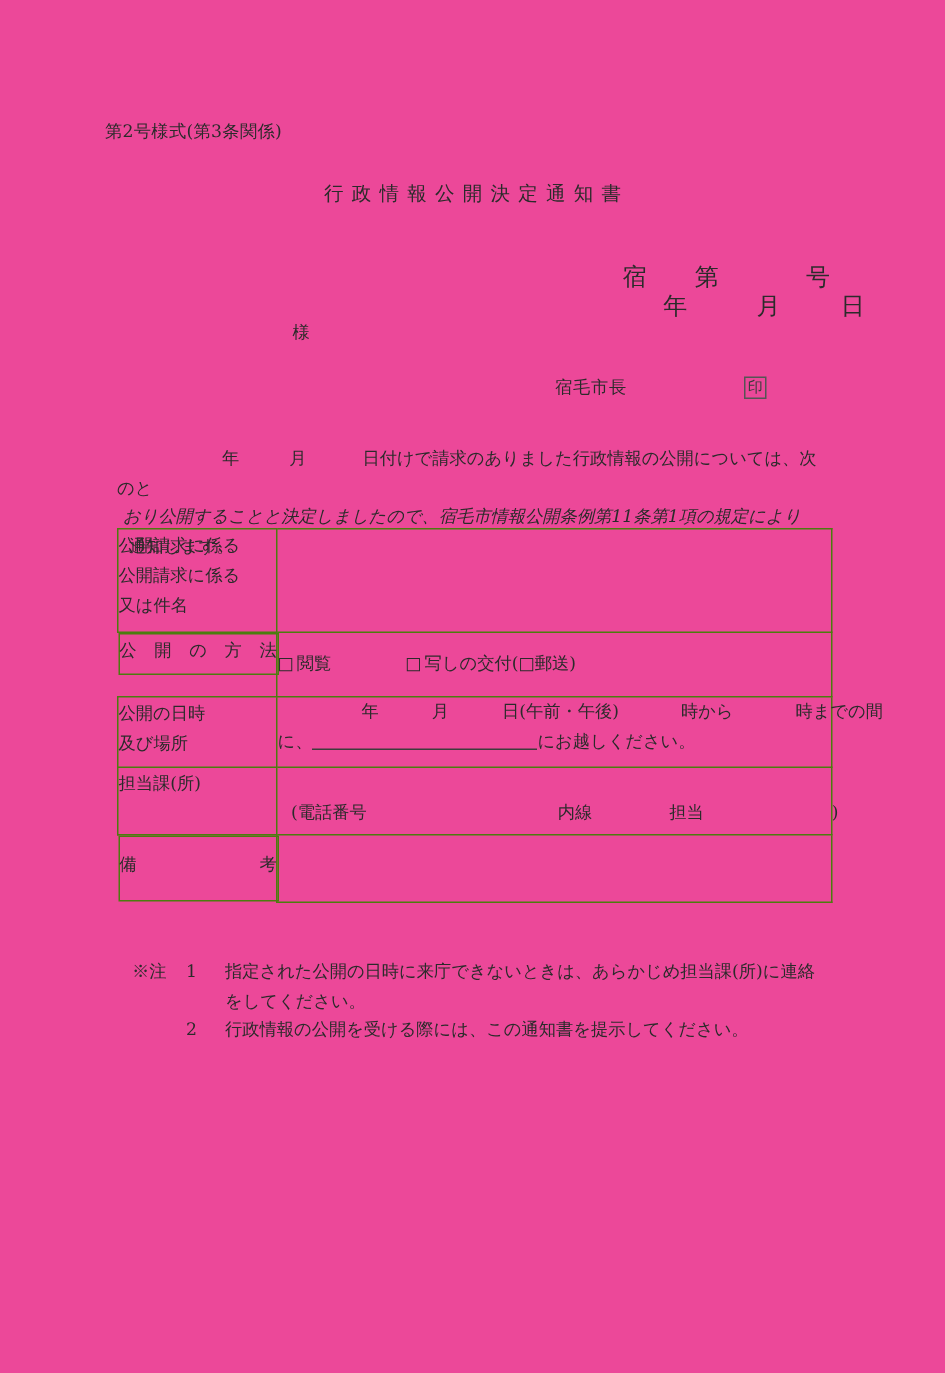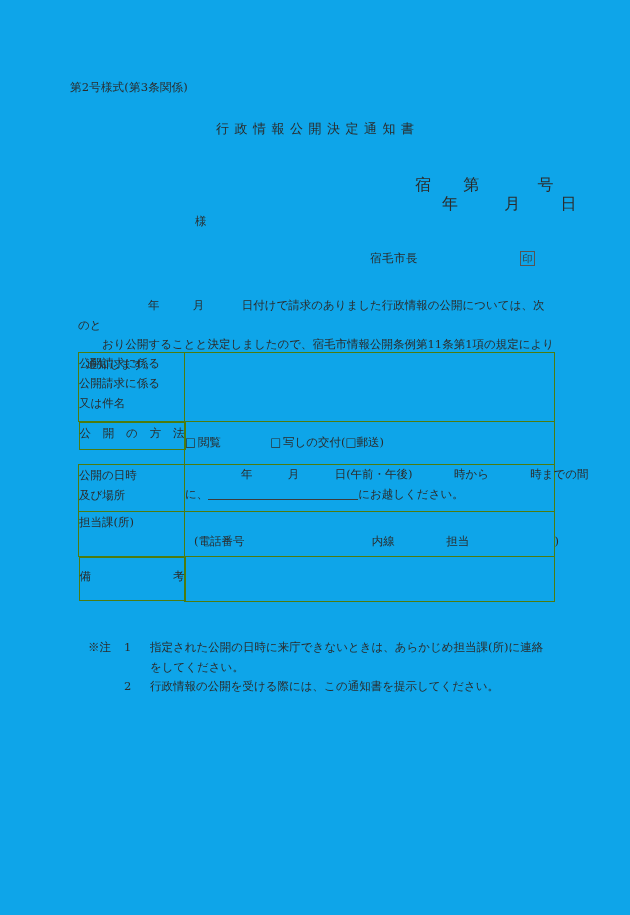--- a/index.html
+++ b/index.html
@@ -11,21 +11,21 @@
     width: 630px;
     height: 915px;
     position: relative;
     font-family: "DejaVu Serif", "Liberation Serif", serif;
     color: #2b2b2b;
     -webkit-font-smoothing: antialiased;
   }
   .page {
     position: absolute;
     inset: 0;
-    background: #0ea5e9;
+    background: #ec4899;
   }
 
   
   .form-code {
     position: absolute;
     left: 70px;
     top: 80px;
     font-size: 11.5px;
     letter-spacing: 0.2px;
     white-space: nowrap;
@@ -66,21 +66,20 @@
   }
 
   .mayor-line {
     position: absolute;
     left: 370px;
     top: 251px;
     font-size: 11.5px;
     white-space: nowrap;
     display: flex;
     align-items: center;
-    gap: 24px;
   }
   .mayor-name { letter-spacing: 0.5px; }
   .seal-box {
     display: inline-block;
     width: 15px;
     height: 15px;
     line-height: 14px;
     border: 1px solid #555;
     text-align: center;
     font-size: 10px;
@@ -92,21 +91,21 @@
   
   .body-text {
     position: absolute;
     left: 78px;
     top: 296px;
     width: 478px;
     font-size: 11.5px;
     line-height: 19.5px;
   }
   .body-text .l1 { display: block; text-indent: 70px; }
-  .body-text .l2 { display: block; margin-left: 24px; }
+  .body-text .l2 { display: block; margin-left: 4px; font-style: italic; }
   .body-text .l3 { display: block; margin-left: 8px; }
   .gap-s { display: inline-block; width: 26px; }
   .gap-m { display: inline-block; width: 30px; }
 
   
   .form-table {
     position: absolute;
     left: 78px;
     top: 352px;
     width: 477px;

